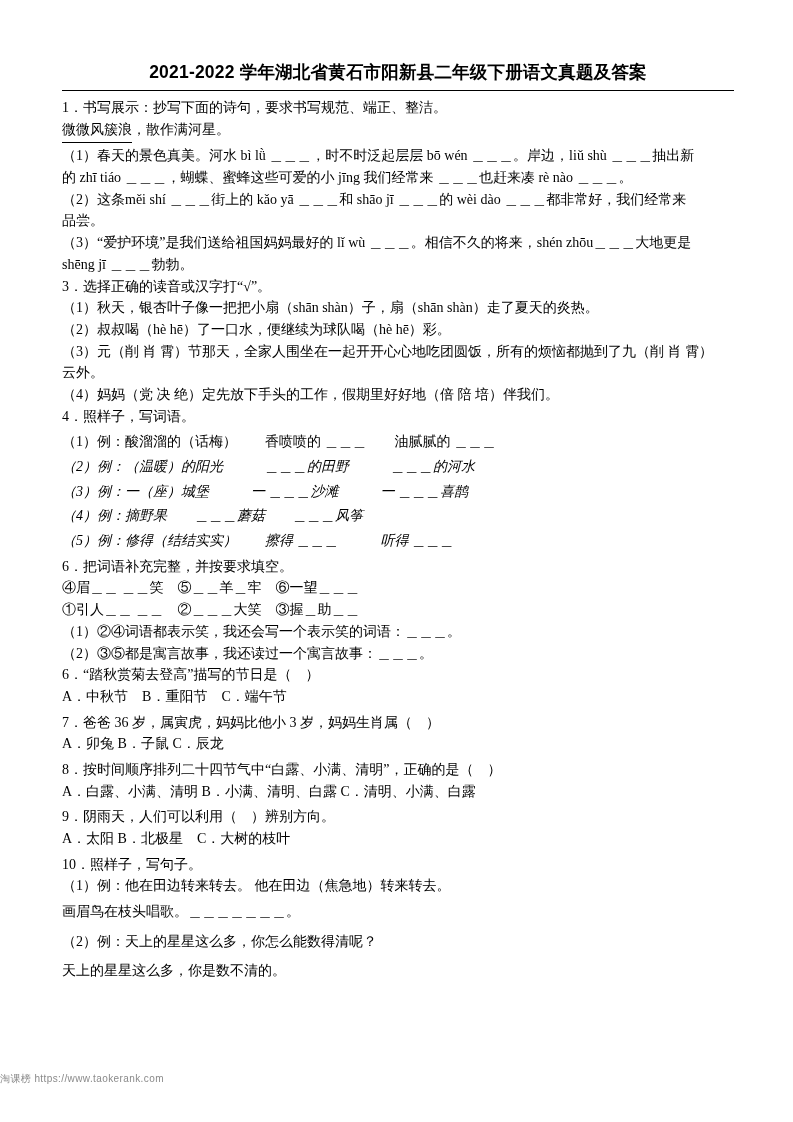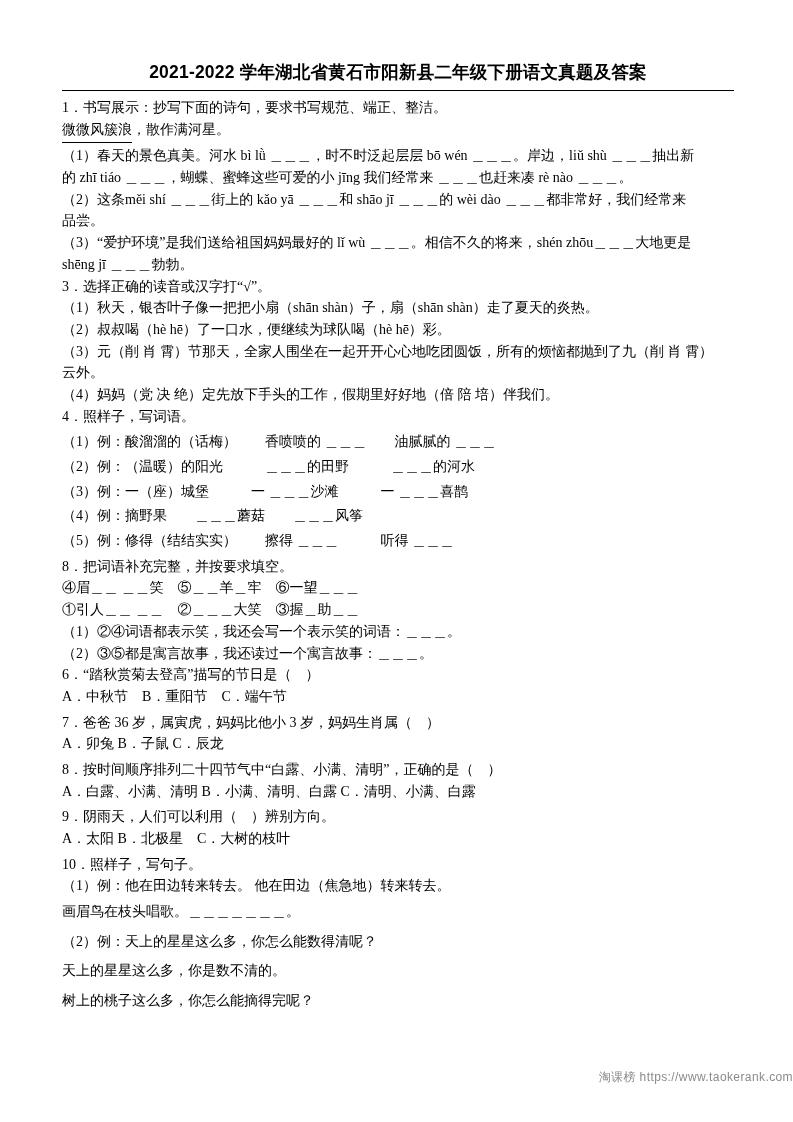--- a/index.html
+++ b/index.html
@@ -42,36 +42,37 @@
     font-size: 14px;
     line-height: 1.55;
   }
   p.line {
     margin: 0;
     padding: 0;
     white-space: pre-wrap;
   }
   p.gap {
     margin-top: 3px;
+    font-style: italic;
   }
   .hr-short {
     width: 70px;
     border: 0;
     border-top: 1px solid #000;
     margin: 2px 0 2px 0;
   }
   .spacer-sm { height: 4px; }
   .spacer-md { height: 8px; }
   .footer {
     position: absolute;
     left: 0;
     right: 0;
     bottom: 36px;
-    text-align: right;
-    font-size: 12px;
+    text-align: left;
+    font-size: 10px;
     color: #8a8a8a;
     font-family: "Liberation Sans", "DejaVu Sans", sans-serif;
     letter-spacing: 0.4px;
   }
 </style>
 </head>
 <body>
 
 <div class="page">
   <div class="content">
@@ -100,21 +101,21 @@
 
       <p class="line">4．照样子，写词语。</p>
       <div class="spacer-sm"></div>
       <p class="line"><span>（1）例：酸溜溜的（话梅）　　香喷喷的 ＿＿＿　　油腻腻的 ＿＿＿</span></p>
       <p class="line gap">（2）例：（温暖）的阳光　　　＿＿＿的田野　　　＿＿＿的河水</p>
       <p class="line gap">（3）例：一（座）城堡　　　一 ＿＿＿沙滩　　　一 ＿＿＿喜鹊</p>
       <p class="line gap">（4）例：摘野果　　＿＿＿蘑菇　　＿＿＿风筝</p>
       <p class="line gap">（5）例：修得（结结实实）　　擦得 ＿＿＿　　　听得 ＿＿＿</p>
       <div class="spacer-sm"></div>
 
-      <p class="line">8．把词语补充完整，并按要求填空。</p>
+      <p class="line">6．把词语补充完整，并按要求填空。</p>
       <p class="line">④眉＿＿ ＿＿笑　⑤＿＿羊＿牢　⑥一望＿＿＿</p>
       <p class="line">①引人＿＿ ＿＿　②＿＿＿大笑　③握＿助＿＿</p>
       <p class="line">（1）②④词语都表示笑，我还会写一个表示笑的词语：＿＿＿。</p>
       <p class="line">（2）③⑤都是寓言故事，我还读过一个寓言故事：＿＿＿。</p>
 
       <p class="line">6．“踏秋赏菊去登高”描写的节日是（　）</p>
       <p class="line">A．中秋节　B．重阳节　C．端午节</p>
       <div class="spacer-sm"></div>
 
       <p class="line">7．爸爸 36 岁，属寅虎，妈妈比他小 3 岁，妈妈生肖属（　）</p>
@@ -131,19 +132,18 @@
 
       <p class="line">10．照样子，写句子。</p>
       <p class="line">（1）例：他在田边转来转去。 他在田边（焦急地）转来转去。</p>
       <div class="spacer-sm"></div>
       <p class="line">画眉鸟在枝头唱歌。＿＿＿＿＿＿＿。</p>
       <div class="spacer-md"></div>
       <p class="line">（2）例：天上的星星这么多，你怎么能数得清呢？</p>
       <div class="spacer-md"></div>
       <p class="line">天上的星星这么多，你是数不清的。</p>
       <div class="spacer-md"></div>
-      <p class="line">树上的桃子这么多，你怎么能摘得完呢？</p>
 
     </div>
   </div>
 
   <div class="footer">淘课榜 https://www.taokerank.com</div>
 </div>
 
 </body></html>

